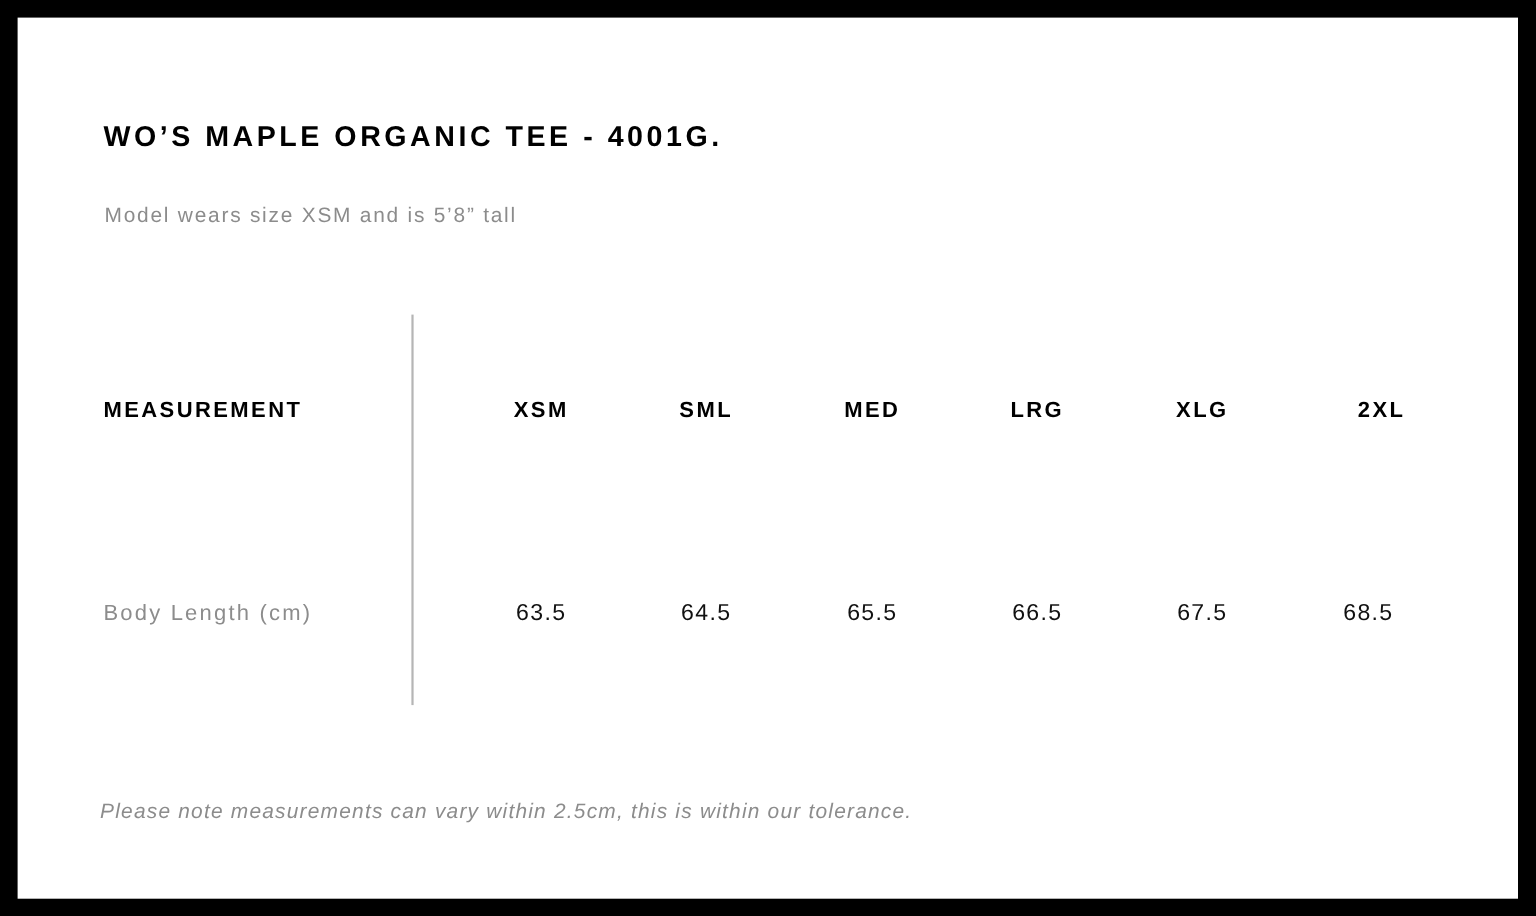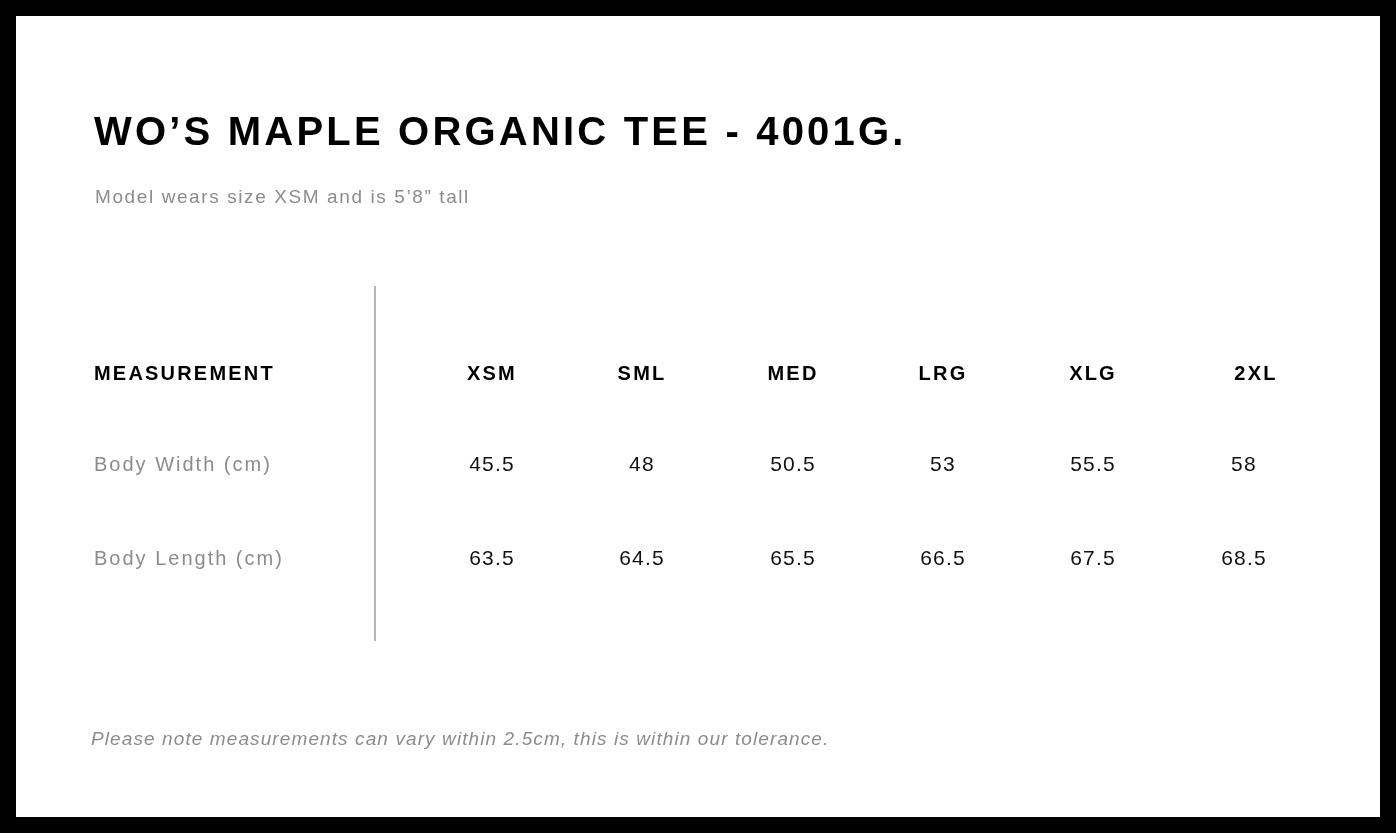--- a/index.html
+++ b/index.html
@@ -19,21 +19,21 @@
     top: 16px;
     width: 1364px;
     height: 801px;
     background: #ffffff;
     box-sizing: border-box;
   }
   .title {
     position: absolute;
     left: 78px;
     top: 93px;
-    font-size: 40px;
+    font-size: 26px;
     font-weight: bold;
     letter-spacing: 3.2px;
     color: #000000;
     white-space: nowrap;
     text-align: center;
   }
   .subtitle {
     position: absolute;
     left: 79px;
     top: 170px;
@@ -127,29 +127,20 @@
     <div class="row header">
       <div class="cell measure-head">MEASUREMENT</div>
       <div class="cell size-head" style="left:476px;">XSM</div>
       <div class="cell size-head" style="left:626px;">SML</div>
       <div class="cell size-head" style="left:777px;">MED</div>
       <div class="cell size-head" style="left:927px;">LRG</div>
       <div class="cell size-head" style="left:1077px;">XLG</div>
       <div class="cell size-head" style="left:1240px;">2XL</div>
     </div>
 
-    <div class="row r0">
-      <div class="cell measure-label">Body Width (cm)</div>
-      <div class="cell value" style="left:476px;">45.5</div>
-      <div class="cell value" style="left:626px;">48</div>
-      <div class="cell value" style="left:777px;">50.5</div>
-      <div class="cell value" style="left:927px;">53</div>
-      <div class="cell value" style="left:1077px;">55.5</div>
-      <div class="cell value" style="left:1228px;">58</div>
-    </div>
 
     <div class="row r1">
       <div class="cell measure-label">Body Length (cm)</div>
       <div class="cell value" style="left:476px;">63.5</div>
       <div class="cell value" style="left:626px;">64.5</div>
       <div class="cell value" style="left:777px;">65.5</div>
       <div class="cell value" style="left:927px;text-align:right;">66.5</div>
       <div class="cell value" style="left:1077px;">67.5</div>
       <div class="cell value" style="left:1228px;">68.5</div>
     </div>

